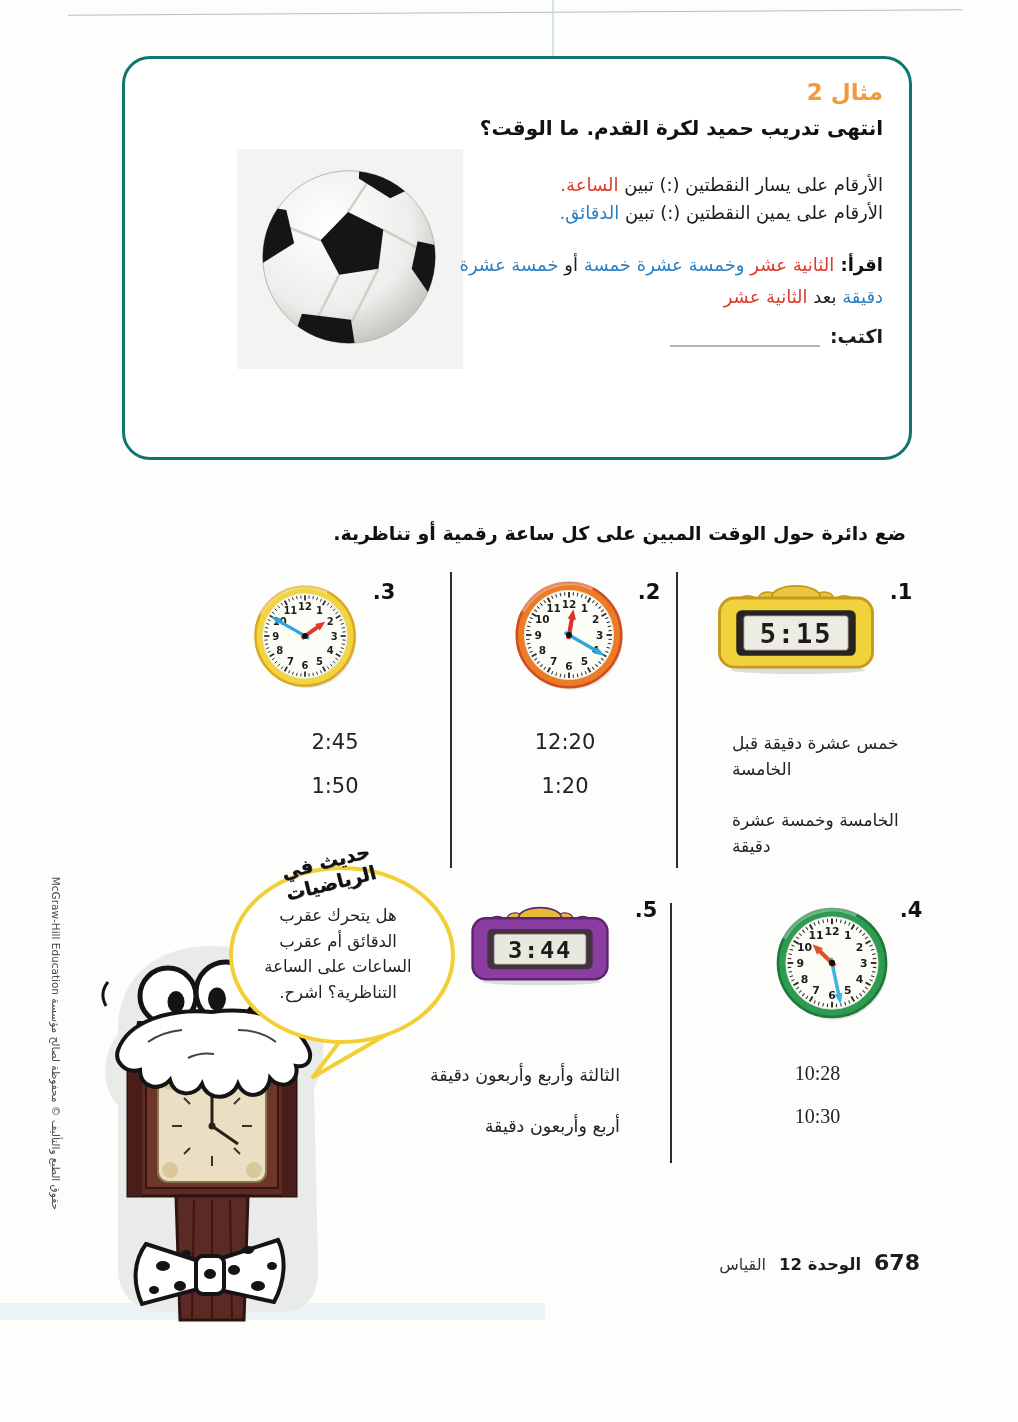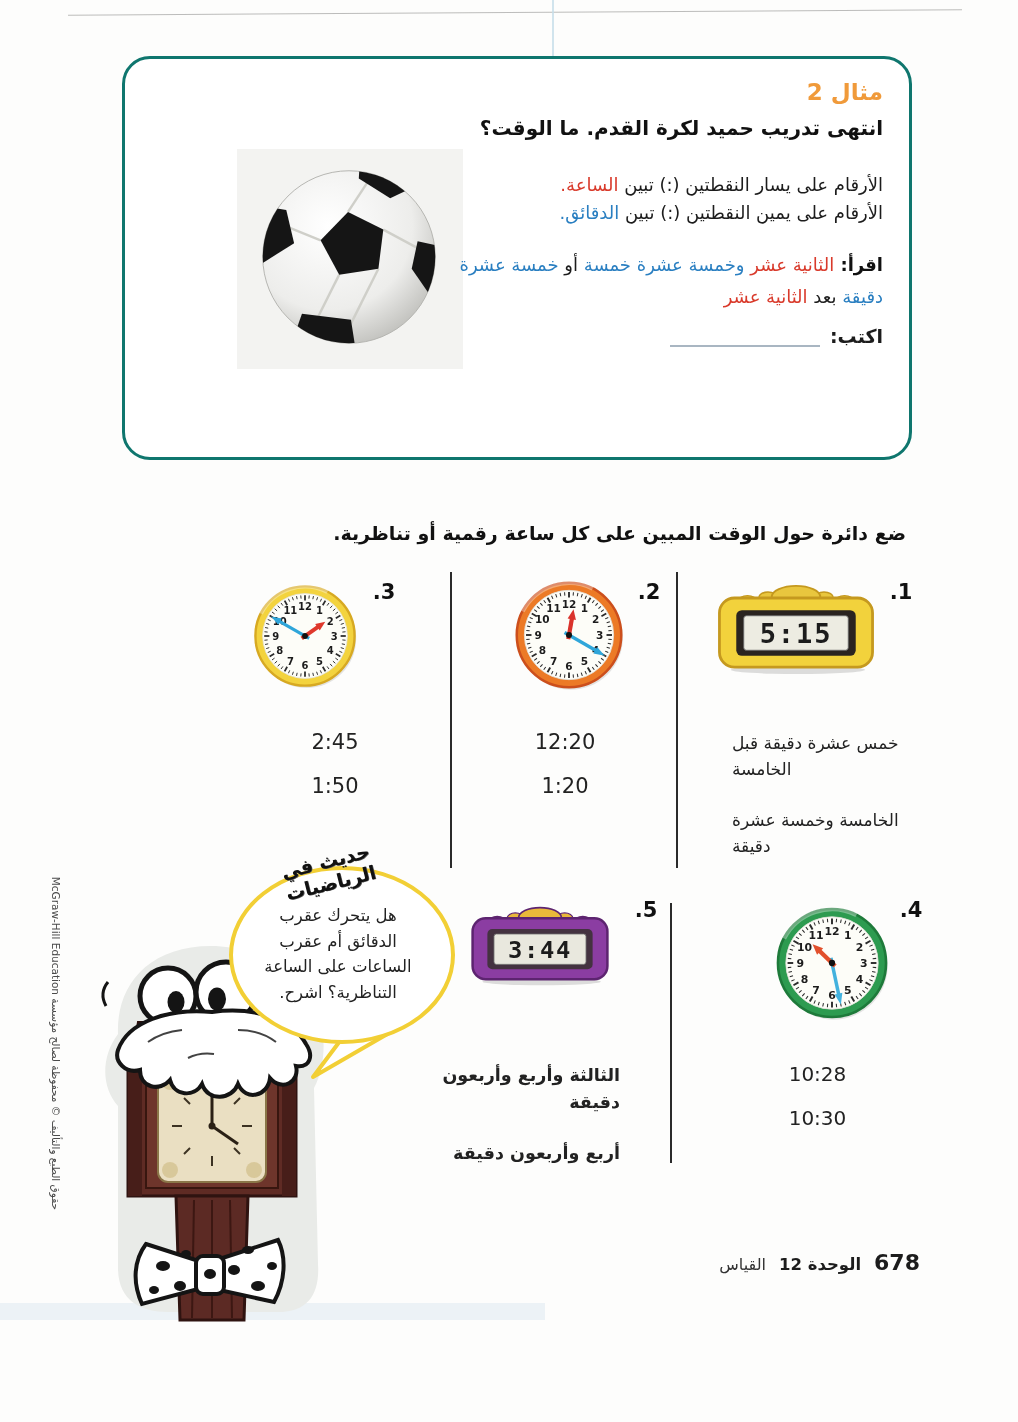--- a/index.html
+++ b/index.html
@@ -399,39 +399,39 @@
     <g transform="rotate(168)">
       <line x1="0" y1="6" x2="0" y2="-38" stroke="#43b2de" stroke-width="4"></line>
       <polygon points="0,-49 -4.5,-36 4.5,-36" fill="#43b2de"></polygon>
     </g>
     <g transform="rotate(314)">
       <line x1="0" y1="5" x2="0" y2="-21" stroke="#e2502c" stroke-width="5"></line>
       <polygon points="0,-31 -5,-19 5,-19" fill="#e2502c"></polygon>
     </g>
     <circle r="3.6" fill="#111"></circle>
   </svg></div>
-  <div class="abs time-opts-digits" style="left:755px;top:1062px;width:125px;font-size:20px;">
+  <div class="abs time-opts-digits" style="left:755px;top:1062px;width:125px;font-size:20px;font-family:Liberation Serif, serif;">
     <div class="opt">10:28</div>
     <div class="opt">10:30</div>
   </div>
 
   <div class="abs ex-num rtl" style="left:625px;top:898px;">5.</div>
   <div class="abs" style="left:466px;top:894px;width:148px;height:98px;"><svg width="100%" height="100%" viewBox="0 0 180 104">
     <ellipse cx="92" cy="99" rx="72" ry="4.5" fill="rgba(0,0,0,0.13)"></ellipse>
     <ellipse cx="38" cy="26" rx="10" ry="6.5" fill="#e9b93a" stroke="#5d2470" stroke-width="1.5"></ellipse>
         <ellipse cx="60" cy="22" rx="10" ry="6.5" fill="#e9b93a" stroke="#5d2470" stroke-width="1.5"></ellipse>
         <ellipse cx="120" cy="22" rx="10" ry="6.5" fill="#e9b93a" stroke="#5d2470" stroke-width="1.5"></ellipse>
         <ellipse cx="142" cy="26" rx="10" ry="6.5" fill="#e9b93a" stroke="#5d2470" stroke-width="1.5"></ellipse>
     <ellipse cx="90" cy="21" rx="26" ry="12" fill="#e9b93a" stroke="#5d2470" stroke-width="2"></ellipse>
     <rect x="8" y="22" width="164" height="74" rx="16" fill="#8b3da2" stroke="#5d2470" stroke-width="3"></rect>
     <rect x="26" y="35" width="128" height="49" rx="6" fill="#443240"></rect>
     <rect x="34" y="41" width="112" height="37" rx="3" fill="#e9e8de" stroke="#666" stroke-width="1"></rect>
     <text x="90" y="70" text-anchor="middle" font-family="'DejaVu Sans Mono',monospace" font-size="29" font-weight="bold" letter-spacing="2" fill="#1c1c1c">3:44</text>
   </svg></div>
-  <div class="abs opt-words rtl" style="left:395px;top:1062px;width:225px;text-align:right;font-size:17.5px;font-weight:bold;">
+  <div class="abs opt-words rtl" style="left:395px;top:1062px;width:225px;text-align:right;font-size:17.5px;">
     <div class="opt">الثالثة وأربع وأربعون دقيقة</div>
     <div class="opt">أربع وأربعون دقيقة</div>
   </div>
 
   <svg class="abs" style="left:88px;top:938px;" width="255" height="385" viewBox="0 0 255 385">
 
     <path d="M128,8 C60,6 28,48 30,96 C12,120 14,150 30,168 L30,330 C30,362 52,374 80,374 L190,374 C220,374 232,356 230,326 L226,150 C242,120 238,70 214,52 C196,20 160,10 128,8 Z" fill="#e9ebe8"></path>
 
     <polygon points="44,120 50,84 198,84 204,120" fill="#4e231e" stroke="#2a0f0c" stroke-width="2"></polygon>
 

